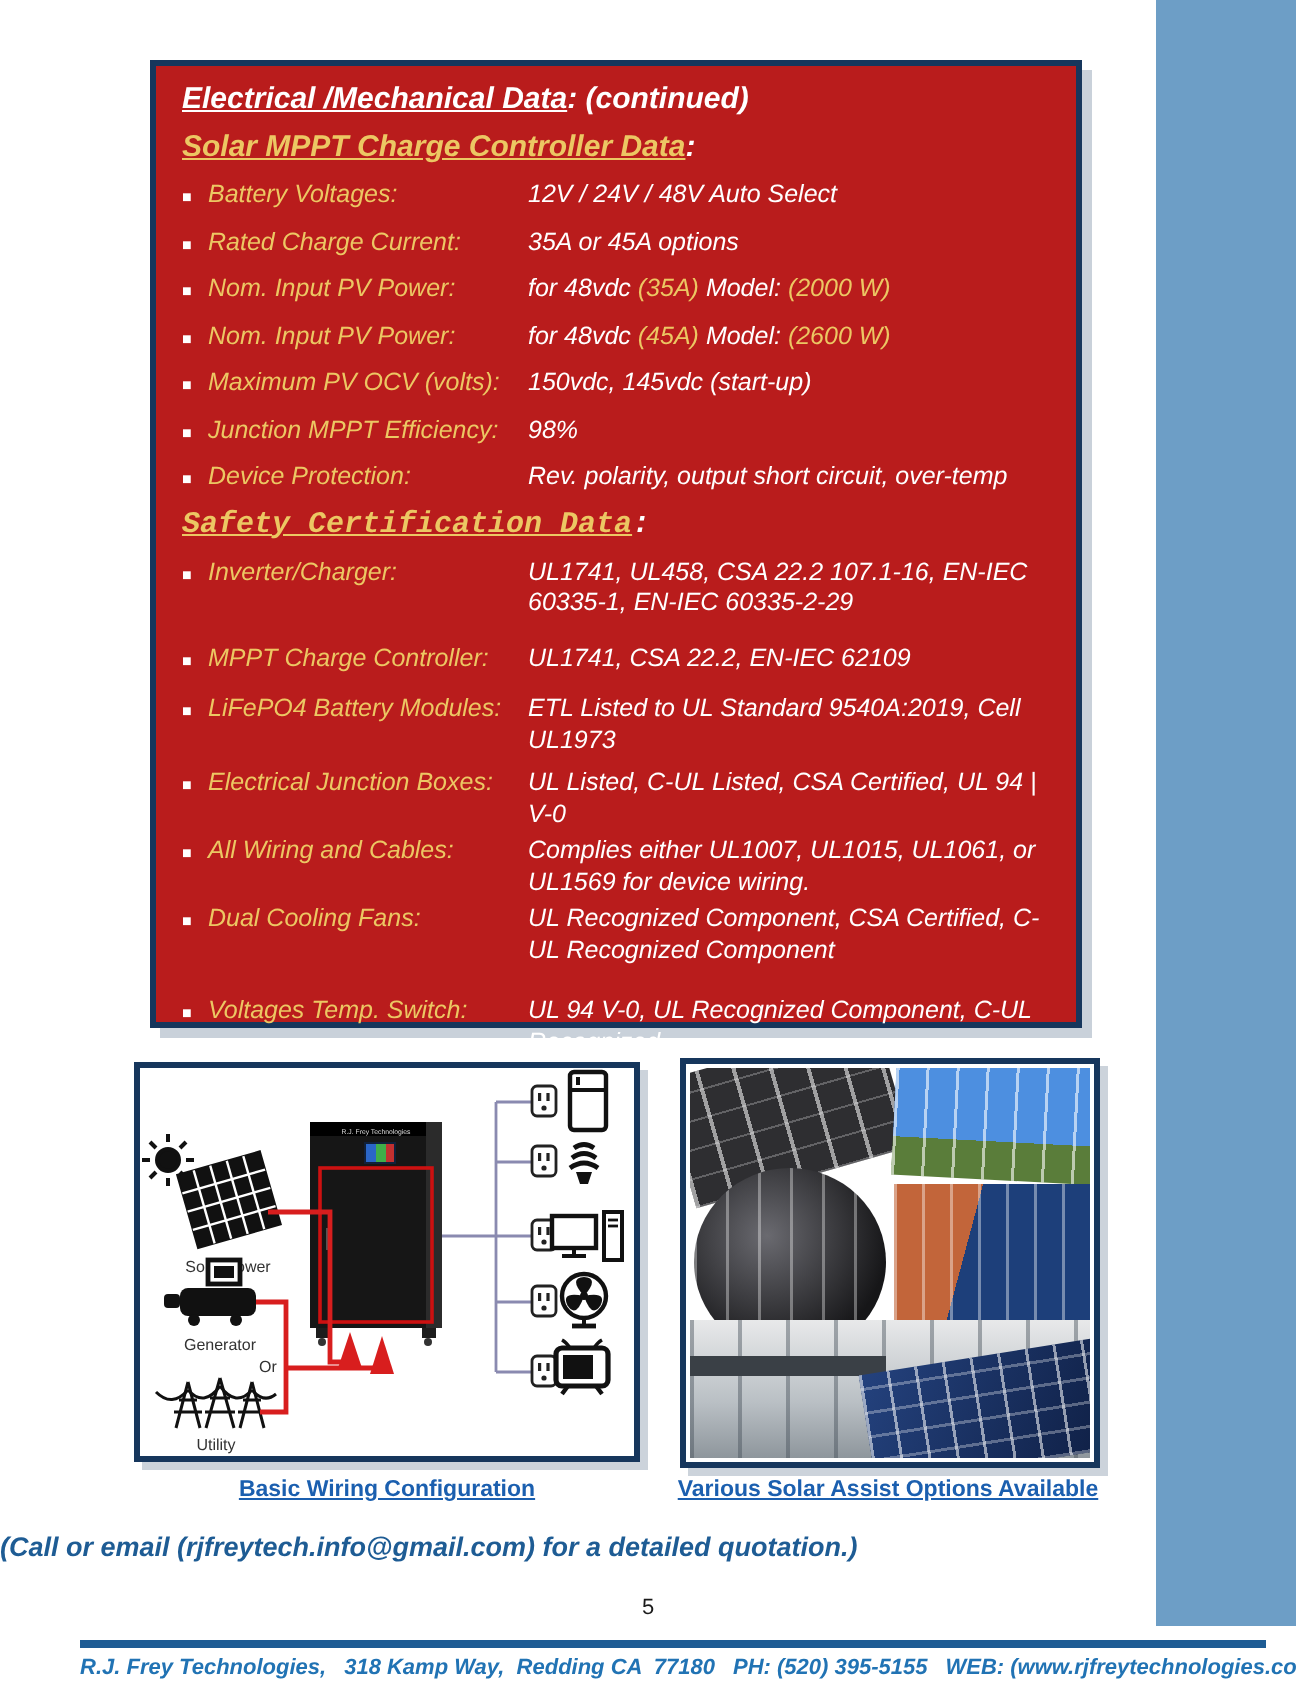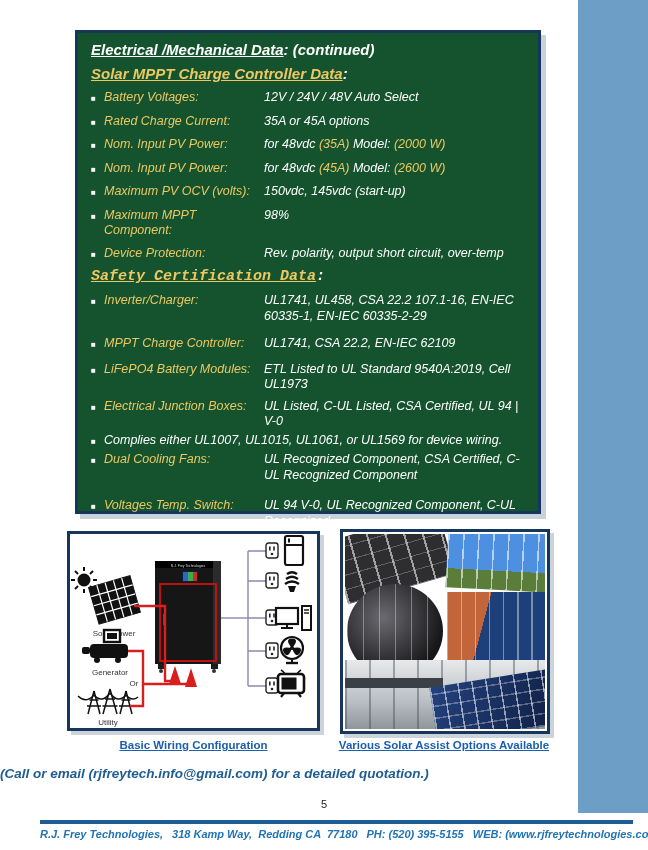--- a/index.html
+++ b/index.html
@@ -3,21 +3,21 @@
 <meta charset="utf-8">
 <style>
   html,body{margin:0;padding:0;background:#fff;}
   .page{position:relative;width:648px;height:850px;background:#ffffff;overflow:hidden;
         font-family:"Liberation Sans",sans-serif;}
   
   .side-bar{position:absolute;left:578px;top:0;width:70px;height:813px;background:#6d9ec6;}
 
   
   .panel{position:absolute;left:75px;top:30px;width:466px;height:484px;box-sizing:border-box;
-         background:#14532d;border:3px solid #16365c;box-shadow:5px 5px 0 #c9d1da;
+         background:#b91c1c;border:3px solid #16365c;box-shadow:5px 5px 0 #c9d1da;
          padding:8px 13px 6px 13px;font-style:italic;color:#fff;}
   .h1{font-size:15px;font-weight:bold;margin:0 0 7px 0;color:#fff;}
   .h1 .u{text-decoration:underline;}
   .sec-h{font-size:15px;font-weight:bold;margin:0 0 8px 0;color:#fff;}
   .sec-h .gold-u{color:#ecc763;text-decoration:underline;}
   .row{display:flex;align-items:flex-start;font-size:12.5px;line-height:15.5px;margin-bottom:7px;}
   .bullet{flex:none;width:13px;font-size:8px;line-height:15.5px;color:#fff;font-style:normal;padding-top:1px;}
   .label{flex:none;width:160px;color:#ecc763;}
   .value{flex:1;color:#fff;font-style:italic;}
   .gold{color:#ecc763;}
@@ -102,21 +102,21 @@
       <span class="label">Nom. Input PV Power:</span>
       <span class="value"><span>for 48vdc </span><span class="gold">(45A)</span><span> Model: </span><span class="gold">(2600 W)</span></span>
     </div>
     <div class="row">
       <span class="bullet">■</span>
       <span class="label">Maximum PV OCV (volts):</span>
       <span class="value">150vdc, 145vdc (start-up)</span>
     </div>
     <div class="row">
       <span class="bullet">■</span>
-      <span class="label">Maximum MPPT Component:</span>
+      <span class="label">Junction MPPT Efficiency:</span>
       <span class="value">98%</span>
     </div>
     <div class="row mb6">
       <span class="bullet">■</span>
       <span class="label">Device Protection:</span>
       <span class="value">Rev. polarity, output short circuit, over-temp</span>
     </div>
 
     <div class="sec-h mt6">
       <span class="gold-u">Safety Certification Data</span><span>:</span>
@@ -137,20 +137,21 @@
       <span class="label">LiFePO4 Battery Modules:</span>
       <span class="value">ETL Listed to UL Standard 9540A:2019, Cell UL1973</span>
     </div>
     <div class="row mb3">
       <span class="bullet">■</span>
       <span class="label">Electrical Junction Boxes:</span>
       <span class="value">UL Listed, C-UL Listed, CSA Certified, UL 94 | V-0</span>
     </div>
     <div class="row mb3">
       <span class="bullet">■</span>
+      <span class="label">All Wiring and Cables:</span>
       <span class="value">Complies either UL1007, UL1015, UL1061, or UL1569 for device wiring.</span>
     </div>
     <div class="row mb15">
       <span class="bullet">■</span>
       <span class="label">Dual Cooling Fans:</span>
       <span class="value">UL Recognized Component, CSA Certified, C-UL Recognized Component</span>
     </div>
     <div class="row">
       <span class="bullet">■</span>
       <span class="label">Voltages Temp. Switch:</span>

